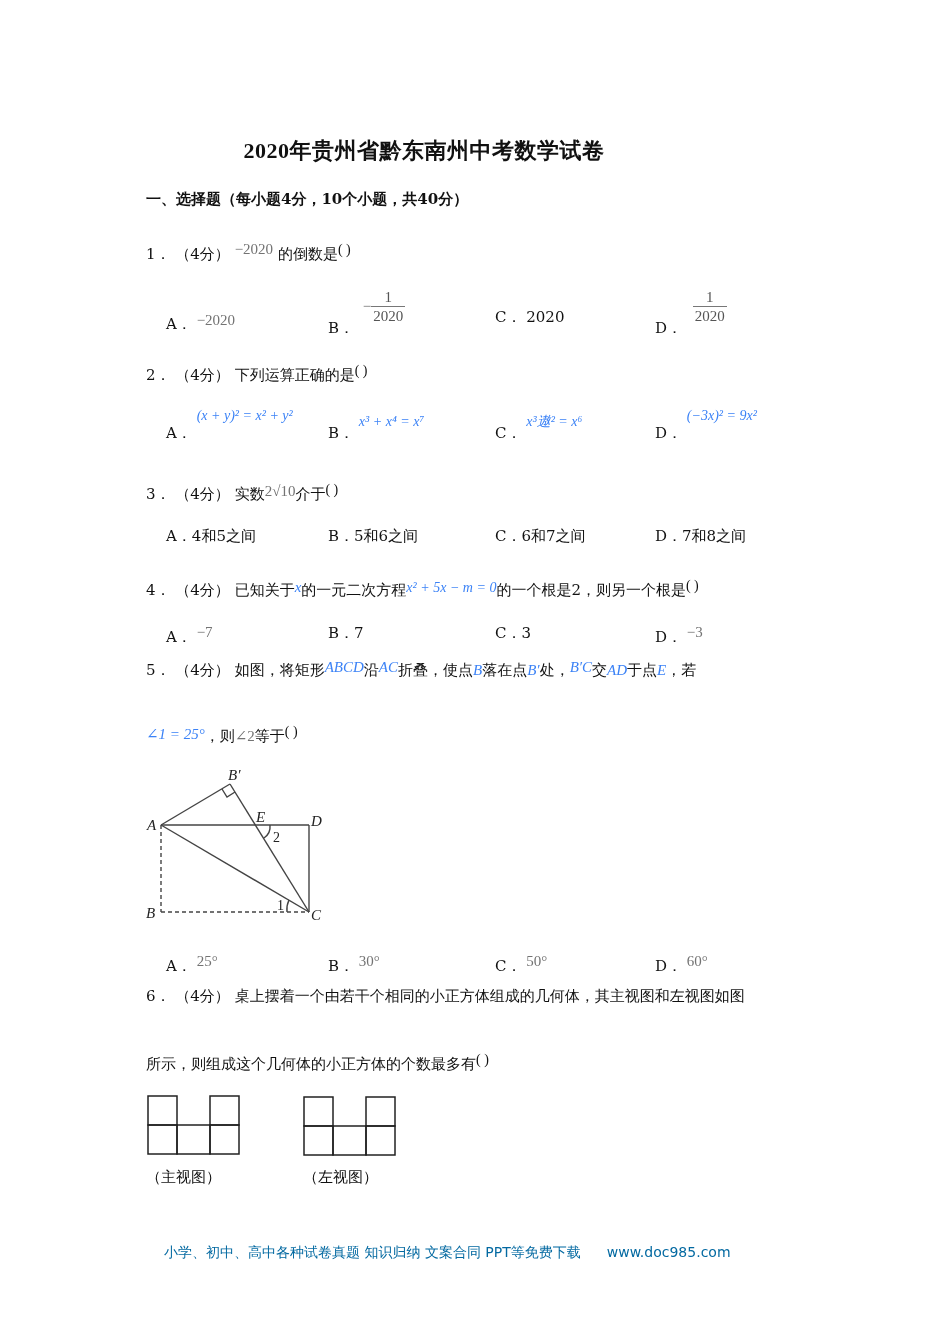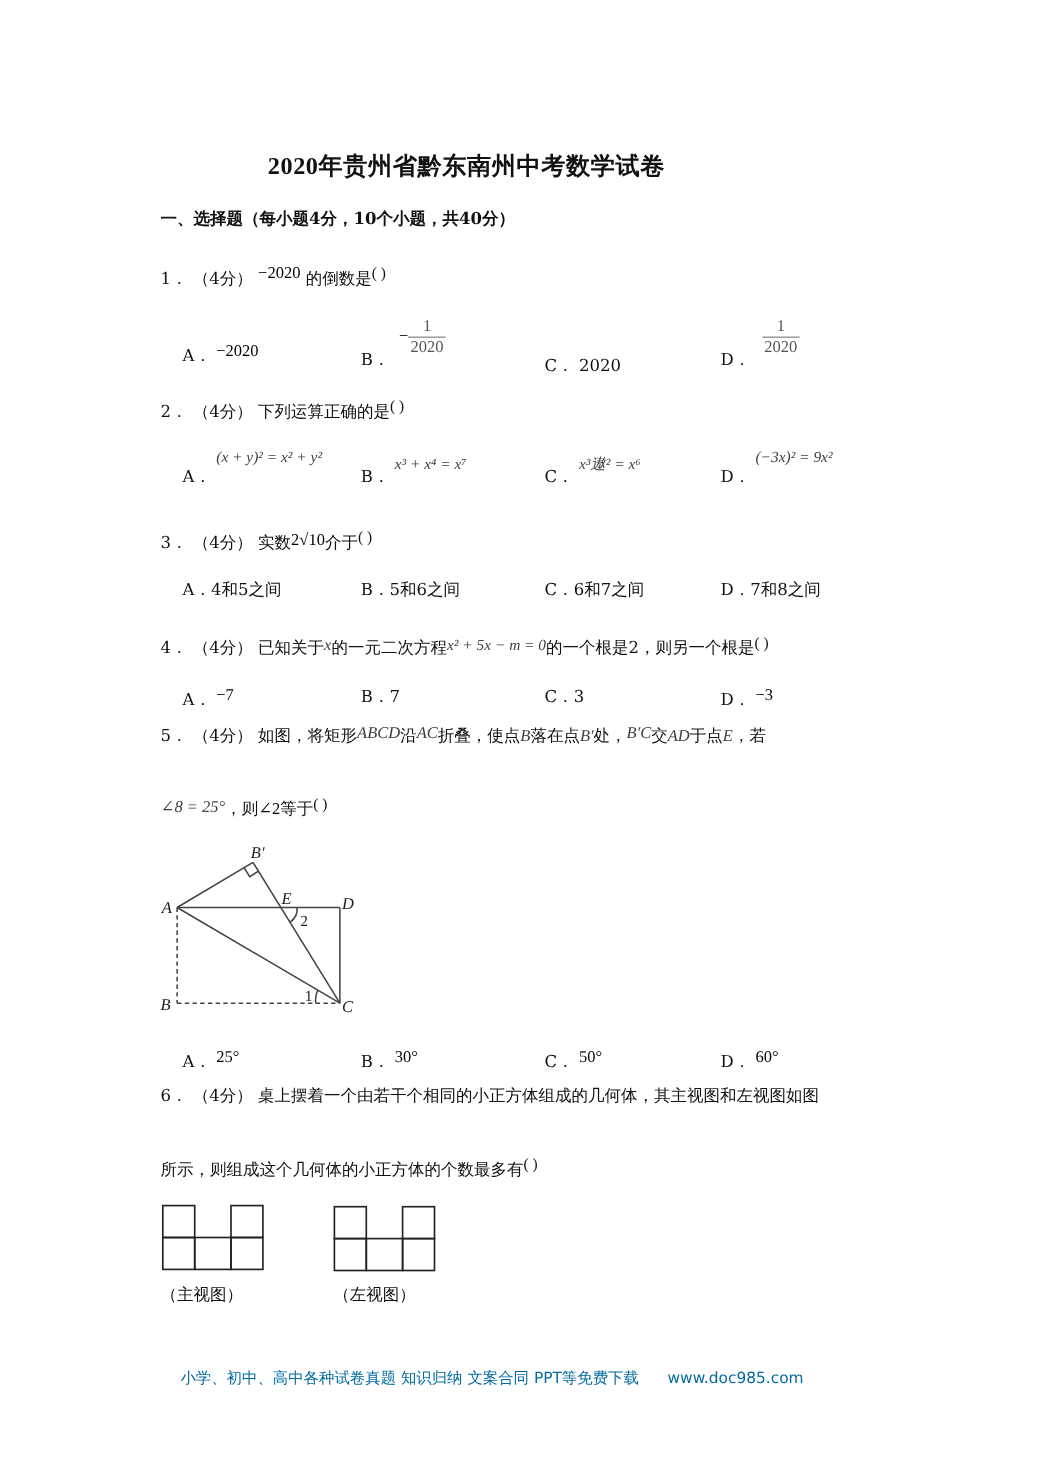--- a/index.html
+++ b/index.html
@@ -4,22 +4,22 @@
 <style>
   html, body { margin: 0; padding: 0; background: #ffffff; }
   body { width: 950px; height: 1344px; position: relative; overflow: hidden;
          font-family: "DejaVu Serif", "Liberation Serif", serif; color: #111; }
   .abs { position: absolute; white-space: nowrap; }
   .title { left: 0; width: 848px; top: 136px; text-align: center; font-size: 22px; font-weight: bold;
            font-family: "Liberation Serif", "DejaVu Serif", serif; letter-spacing: 0.5px; }
   .section { left: 146px; top: 190px; font-size: 15px; font-weight: bold; }
   .q { left: 146px; font-size: 15px; }
   .opt { font-size: 15px; }
-  .math { font-family: "Liberation Serif", "DejaVu Serif", serif; font-style: italic; color: #404040; font-size: 15px; }
-  .mathup { font-family: "Liberation Serif", "DejaVu Serif", serif; color: #000000; font-size: 15px; }
+  .math { font-family: "Liberation Serif", "DejaVu Serif", serif; font-style: italic; color: #3b82f6; font-size: 15px; }
+  .mathup { font-family: "Liberation Serif", "DejaVu Serif", serif; color: #737373; font-size: 15px; }
   .paren { font-family: "Liberation Serif", serif; font-size: 14px; vertical-align: 5px; }
   .frac { display: inline-block; text-align: center; vertical-align: middle; color: #555;
           font-family: "Liberation Serif", serif; font-size: 15px; line-height: 18px; }
   .frac .num { display: block; border-bottom: 1px solid #777; padding: 0 2px; }
   .frac .den { display: block; padding: 0 2px; }
   .footer { left: 164px; top: 1244px; font-size: 14px; font-family: "DejaVu Sans", sans-serif; color: #0369a1; }
   .footer .url { margin-left: 26px; }
   .fig-caption { font-family: "DejaVu Sans", sans-serif; font-size: 15px; }
   svg text { font-family: "Liberation Serif", "DejaVu Serif", serif; }
 </style>
@@ -39,21 +39,21 @@
   <span>A．</span>
   <span class="mathup" style="vertical-align:4px;">−2020</span>
 </div>
 <div class="abs opt" style="left:328px; top:288px;">
   <span style="display:inline-block; vertical-align:-22px;">B．</span>
   <span class="mathup" style="display:inline-block; vertical-align:0px; margin-left:4px;">−</span><span class="frac">
     <span class="num">1</span>
     <span class="den">2020</span>
   </span>
 </div>
-<div class="abs opt" style="left:495px; top:323px;">
+<div class="abs opt" style="left:495px; top:308px;">
   <span>C．</span>
   <span>2020</span>
 </div>
 <div class="abs opt" style="left:655px; top:288px;">
   <span style="display:inline-block; vertical-align:-22px;">D．</span>
   <span class="frac" style="margin-left:6px;">
     <span class="num">1</span>
     <span class="den">2020</span>
   </span>
 </div>
@@ -117,21 +117,21 @@
   <span>D．</span>
   <span class="mathup" style="vertical-align:5px;">−3</span>
 </div>
 
 <div class="abs q" style="top:659px;">
   <span>5．</span>
   <span>（4分）</span>
   <span>如图，将矩形</span><span class="math" style="vertical-align:3px;">ABCD</span><span>沿</span><span class="math" style="vertical-align:3px;">AC</span><span>折叠，使点</span><span class="math">B</span><span>落在点</span><span class="math">B′</span><span>处，</span><span class="math" style="vertical-align:3px;">B′C</span><span>交</span><span class="math">AD</span><span>于点</span><span class="math">E</span><span>，若</span>
 </div>
 <div class="abs q" style="top:724px;">
-  <span class="math" style="vertical-align:2px;">∠8 = 25°</span><span>，则</span><span class="mathup">∠2</span><span>等于</span><span class="paren">(        )</span>
+  <span class="math" style="vertical-align:2px;">∠1 = 25°</span><span>，则</span><span class="mathup">∠2</span><span>等于</span><span class="paren">(        )</span>
 </div>
 
 <svg class="abs" style="left:140px; top:760px;" width="200" height="170" viewBox="140 760 200 170">
   <g stroke="#444" stroke-width="1.4" fill="none">
     <line x1="161" y1="825" x2="161" y2="912" stroke-dasharray="4,3"></line>
     <line x1="161" y1="912" x2="309" y2="912" stroke-dasharray="4,3"></line>
     <line x1="161" y1="825" x2="309" y2="825"></line>
     <line x1="309" y1="825" x2="309" y2="912"></line>
     <line x1="161" y1="825" x2="309" y2="912"></line>
     <line x1="161" y1="825" x2="230" y2="784"></line>

